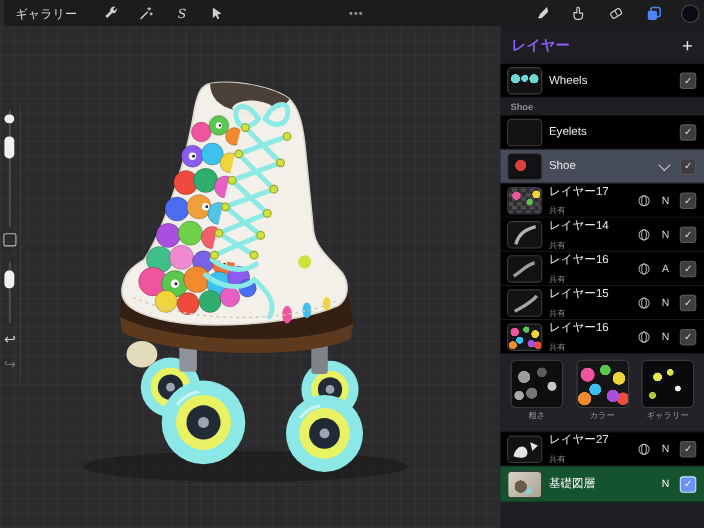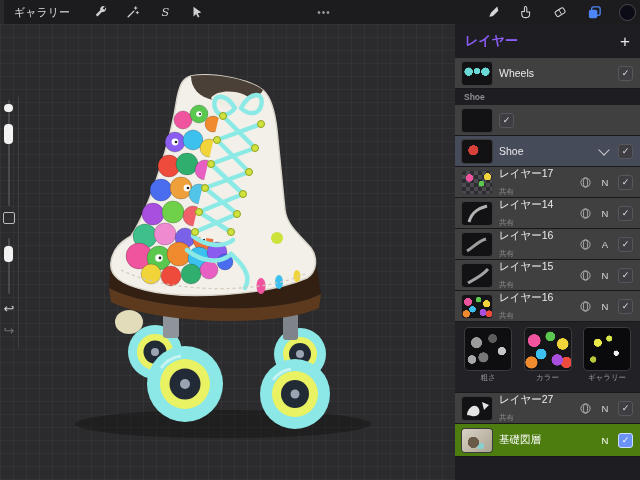--- a/index.html
+++ b/index.html
@@ -40,23 +40,23 @@
   .redo{top:228px;color:#6e6e72;}
 
   
   #layers{position:absolute;top:24px;right:0;width:185px;height:456px;background:#1e1e22;
           display:flex;flex-direction:column;z-index:25;}
   .lp-header{height:34px;display:flex;align-items:center;justify-content:space-between;
              padding:0 10px;flex:none;}
   .lp-title{font-size:13px;font-weight:bold;color:#8b5cf6;}
   .lp-add{font-size:17px;color:#e6e6e8;line-height:17px;}
   .lrow{height:30px;flex:none;display:flex;align-items:center;gap:7px;padding:0 7px;
-        background:#404040;border-bottom:1px solid #19191c;}
+        background:#000000;border-bottom:1px solid #19191c;}
   .lrow.sel-gray{background:#454b59;}
-  .lrow.sel-blue{background:#4d7c0f;height:32px;}
+  .lrow.sel-blue{background:#14532d;height:32px;}
   .section{height:16px;flex:none;display:flex;align-items:center;padding:0 9px;
            font-size:8.5px;font-weight:bold;color:#8e8e93;background:#1e1e22;}
   .thumb{width:30px;height:23px;border-radius:3px;background:#141416;flex:none;
          box-shadow:0 0 0 1px #3a3a3f;overflow:hidden;}
   .thumb svg{display:block;}
   .meta{flex:1;display:flex;flex-direction:column;justify-content:center;min-width:0;}
   .lname{font-size:10.5px;color:#eaeaec;white-space:nowrap;overflow:hidden;}
   .sel-blue .lname{color:#ffffff;}
   .shared{font-size:7.5px;color:#8a8a8e;margin-top:6px;}
   .sphere{width:12px;height:12px;flex:none;display:flex;align-items:center;}
@@ -330,20 +330,23 @@
       <div class="meta">
           <span class="lname">Wheels</span>
         </div>
       <span class="check">✓</span>
     </div>
 
     <div class="section">Shoe</div>
 
     <div class="lrow">
       <div class="thumb th-dark"></div>
+      <div class="meta">
+          <span class="lname">Eyelets</span>
+        </div>
       <span class="check">✓</span>
     </div>
 
     <div class="lrow sel-gray">
       <div class="thumb th-shoe"></div>
       <div class="meta">
           <span class="lname">Shoe</span>
         </div>
       <span class="chev"></span>
       <span class="check">✓</span>

